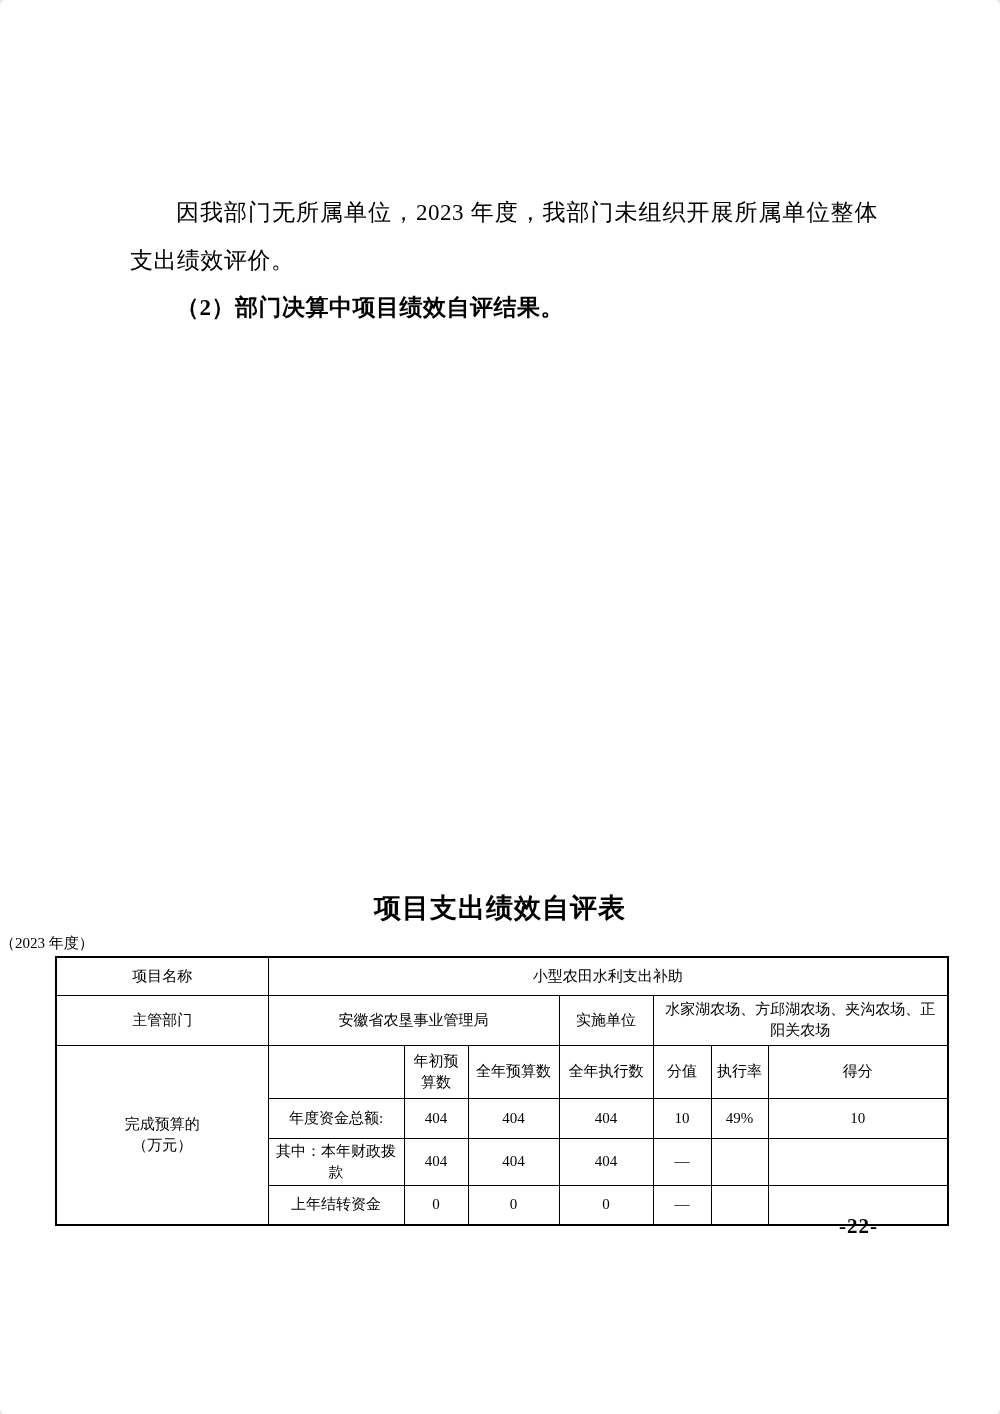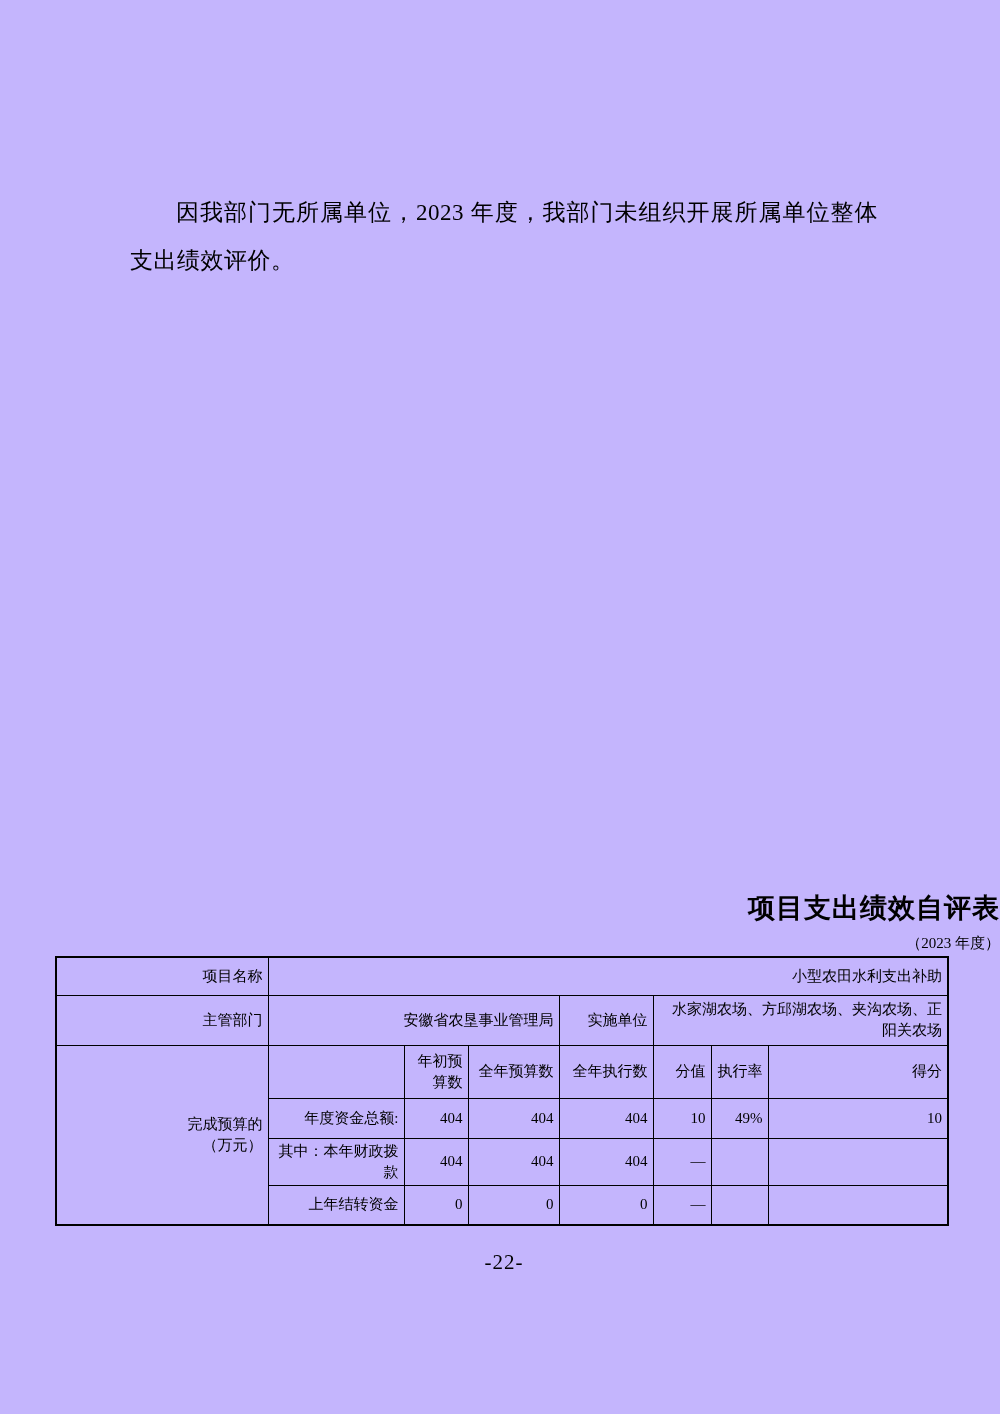--- a/index.html
+++ b/index.html
@@ -1,24 +1,25 @@
 <!DOCTYPE html>
 <html><head>
 <meta charset="utf-8">
 <style>
   html, body { margin: 0; padding: 0; background: #e8e8e8; }
   .page {
     position: relative;
     width: 1000px;
     height: 1414px;
     margin: 0 auto;
-    background: #c4b5fd;
+    background: #ffffff;
     font-family: "Liberation Serif", "DejaVu Serif", serif;
     color: #000;
     overflow: hidden;
+    border-radius: 6px;
   }
 
   
   .body-text {
     position: absolute;
     left: 130px;
     top: 189px;
     width: 748px;
     font-size: 23px;
     line-height: 47.5px;
@@ -27,80 +28,82 @@
   }
   .body-text p { margin: 0; text-indent: 2em; }
   .body-text p.bold { font-weight: bold; }
 
   
   .table-title {
     position: absolute;
     top: 890px;
     left: 0;
     width: 100%;
-    text-align: right;
+    text-align: center;
     font-family: "Liberation Sans", "DejaVu Sans", sans-serif;
     font-weight: 700;
     font-size: 27px;
     letter-spacing: 1px;
   }
   .table-subtitle {
     position: absolute;
     top: 934px;
     left: 0;
     width: 100%;
-    text-align: right;
+    text-align: left;
     font-size: 15px;
   }
 
   
   table.eval {
     position: absolute;
     left: 55px;
     top: 956px;
     width: 892px;
     border-collapse: collapse;
     table-layout: fixed;
     border: 2px solid #000;
     font-size: 15px;
   }
   table.eval td {
     border: 1px solid #000;
-    text-align: right;
+    text-align: center;
     vertical-align: middle;
     padding: 2px 5px;
     line-height: 21px;
     overflow: hidden;
   }
   tr.r1 { height: 38px; }
   tr.r2 { height: 50px; }
   tr.r3 { height: 53px; }
   tr.rd { height: 40px; }
   td.lbl-left  { text-align: left;  padding-left: 9px; }
   td.lbl-right { text-align: right; padding-right: 10px; }
   td.hdr { padding: 2px 6px; }
 
   
   .page-number {
     position: absolute;
-    top: 1250px;
+    top: 1214px;
     left: 130px;
     width: 748px;
-    text-align: center;
+    text-align: right;
     font-size: 21px;
     letter-spacing: 1px;
+    font-weight: bold;
   }
 </style>
 </head>
 <body>
 
 <div class="page">
 
   <div class="body-text">
     <p class="para">因我部门无所属单位，2023 年度，我部门未组织开展所属单位整体支出绩效评价。</p>
+    <p class="para bold">（2）部门决算中项目绩效自评结果。</p>
   </div>
 
   <div class="table-title">项目支出绩效自评表</div>
   <div class="table-subtitle">（2023 年度）</div>
 
   <table class="eval">
     <colgroup>
       <col style="width:212px">
       <col style="width:136px">
       <col style="width:64px">

